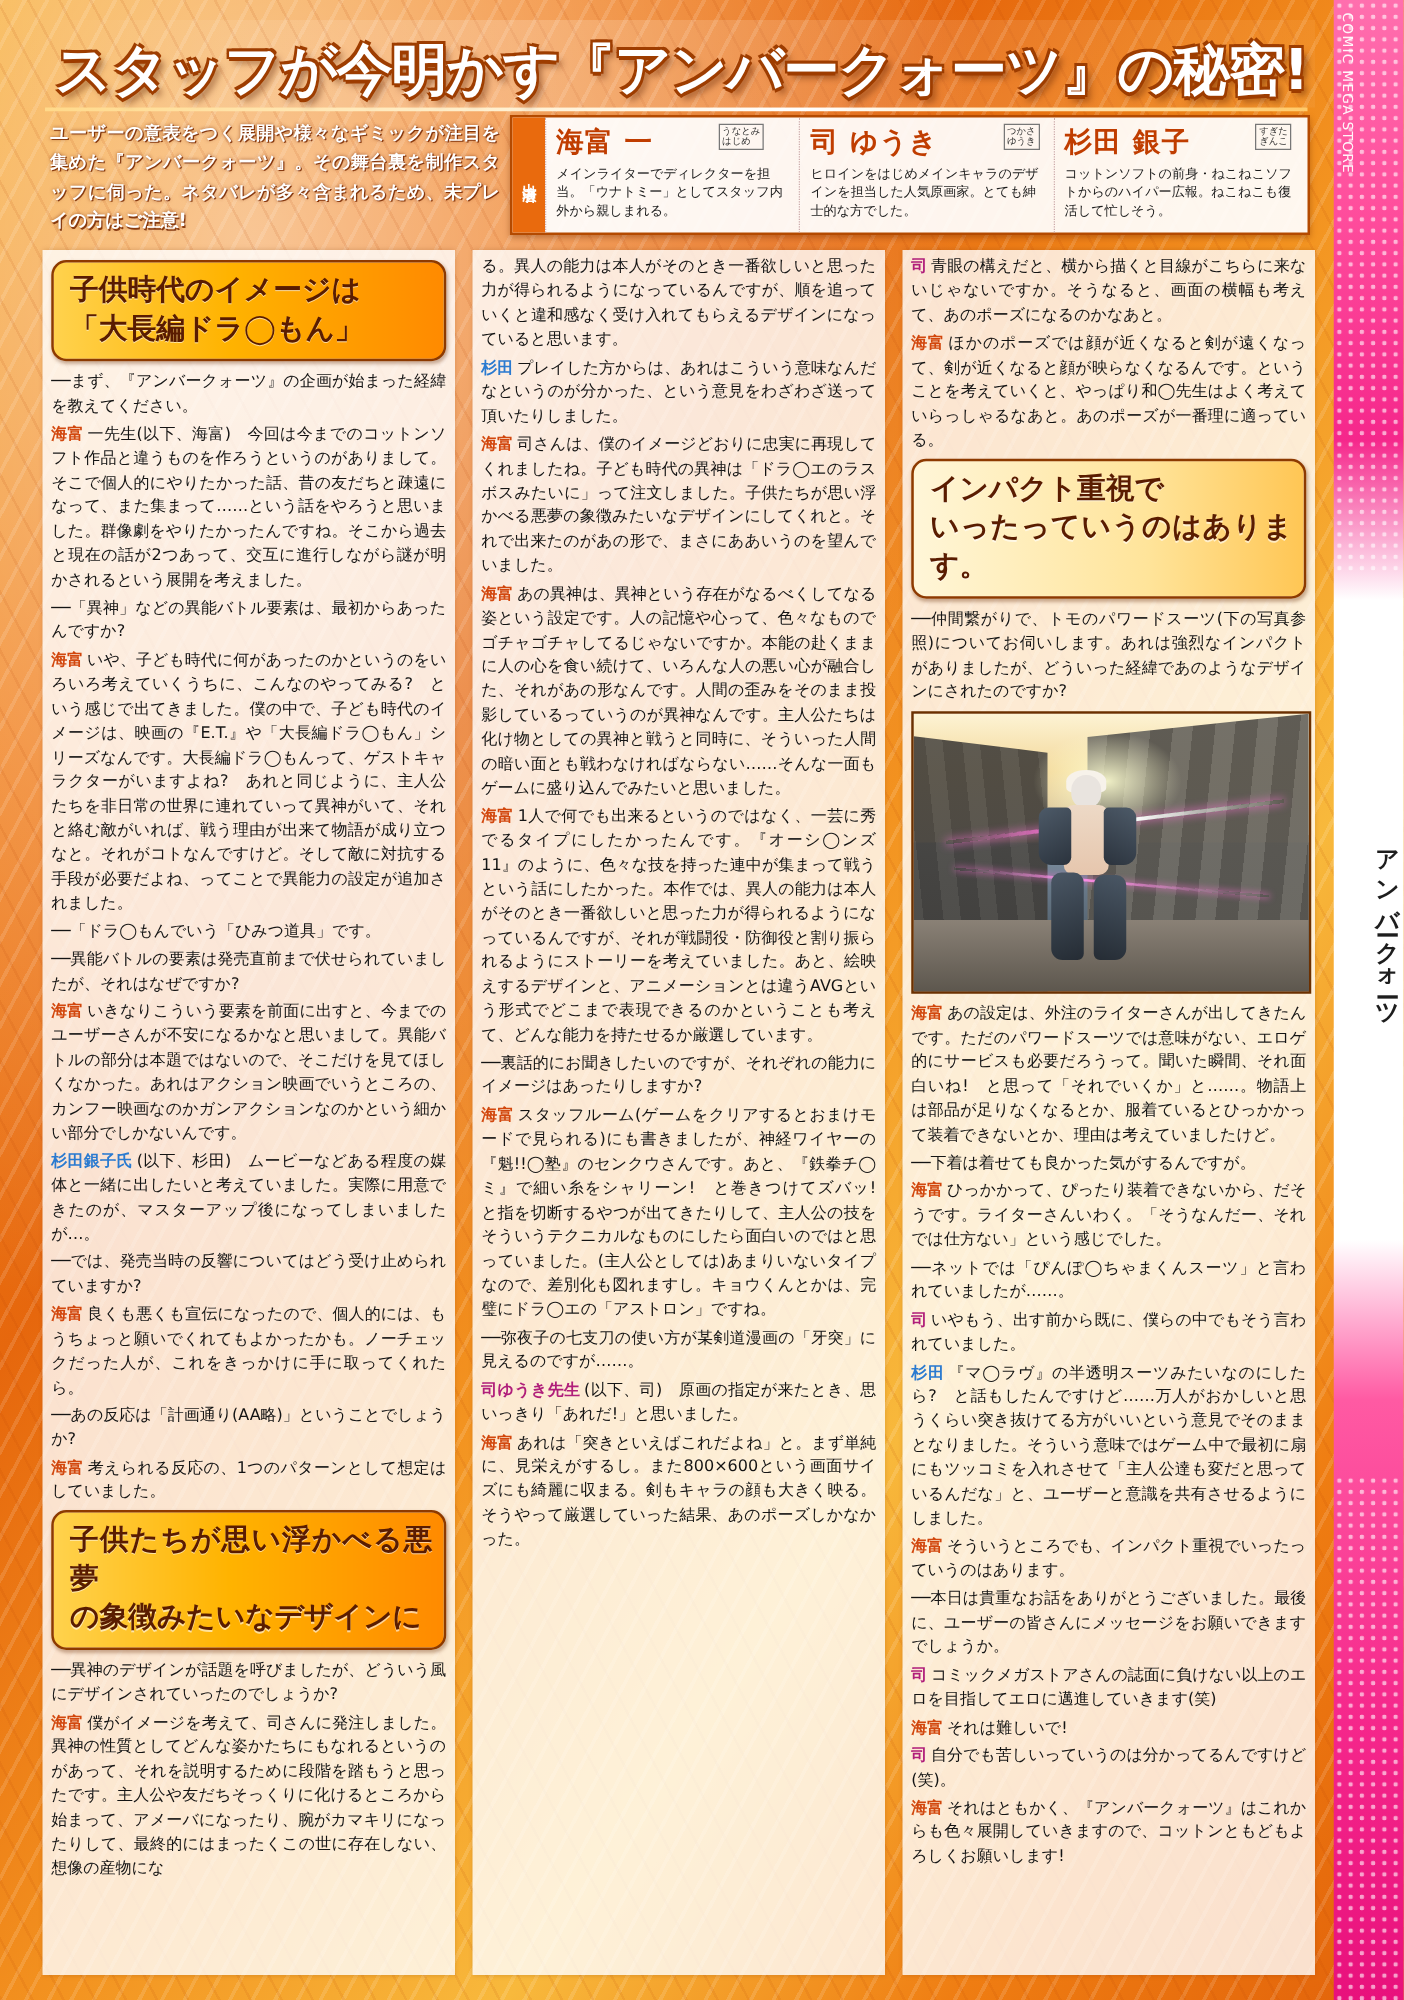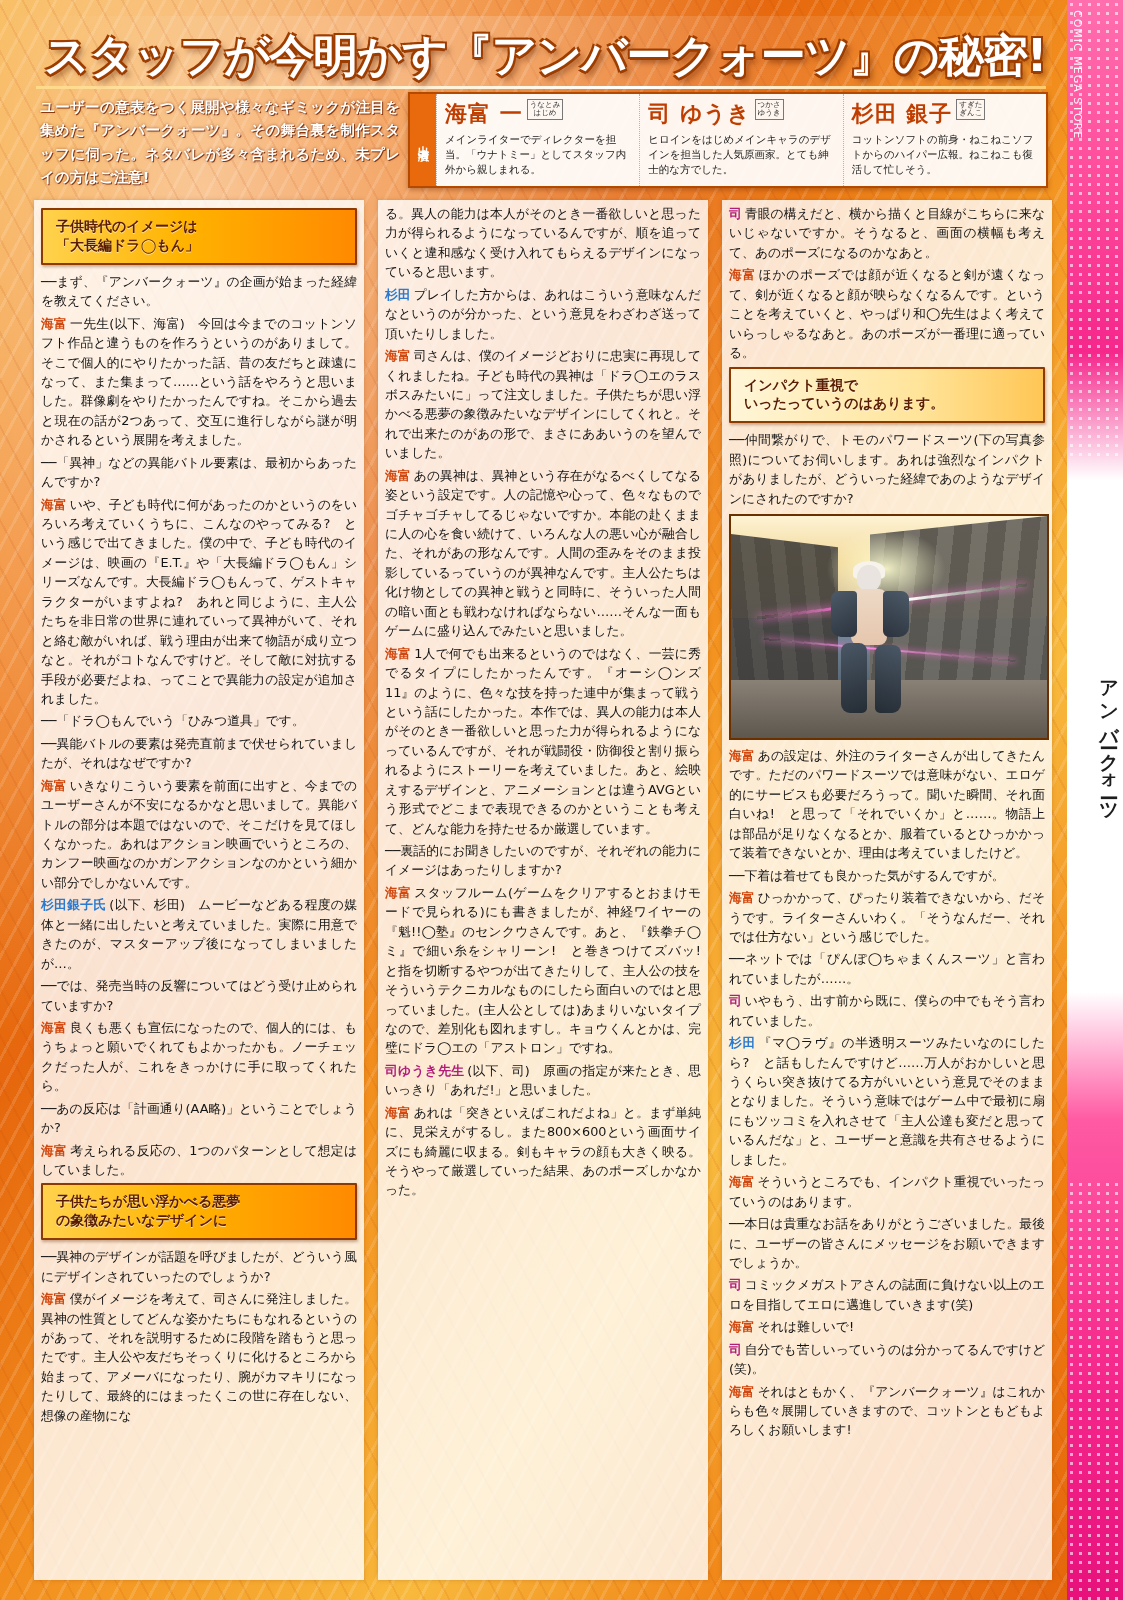--- a/index.html
+++ b/index.html
@@ -179,21 +179,21 @@
     gap: 4px;
     margin-bottom: 3px;
   }
   .sp-ruby {
     font-size: 7.5px;
     line-height: 1.1;
     color: #333;
     border: 1px solid #777;
     padding: 1px 2px;
     white-space: pre-line;
-    text-align: center;
+    margin-left: 48px;
   }
   .sp-kanji {
     font-size: 22px;
     font-weight: bold;
     color: #c03d00;
     letter-spacing: 1px;
   }
   .sp-desc {
     font-size: 10.5px;
     line-height: 1.42;
@@ -239,22 +239,22 @@
   }
   .speaker-sugita { color: #2a7ad0; }
   .speaker-tsukasa { color: #b01e7a; }
 
   
   .subhead {
     margin: 4px 0 7px 0;
     padding: 7px 9px 8px 13px;
     background: linear-gradient(90deg,#ffd24d 0%, #ffb300 45%, #ff8a00 100%);
     border: 2px solid #8d3a00;
-    border-radius: 1px;
-    font-size: 14px;
+    border-radius: 12px;
+    font-size: 23px;
     font-weight: bold;
     line-height: 1.35;
     color: #5a1c00;
     text-shadow: 0 1px 0 rgba(255,255,255,.6);
     box-shadow: 1px 2px 3px rgba(100,40,0,.35);
   }
   .subhead.white {
     background: linear-gradient(90deg,#fff6d8 0%, #ffe49a 60%, #ffc654 100%);
   }
 
@@ -431,20 +431,21 @@
     <div class="col">
       <div class="paper"></div>
       <div class="col-inner" id="col2">
           <p class="para"><span>る。異人の能力は本人がそのとき一番欲しいと思った力が得られるようになっているんですが、順を追っていくと違和感なく受け入れてもらえるデザインになっていると思います。</span></p>
           <p class="para"><span class="speaker speaker-sugita">杉田</span><span>プレイした方からは、あれはこういう意味なんだなというのが分かった、という意見をわざわざ送って頂いたりしました。</span></p>
           <p class="para"><span class="speaker">海富</span><span>司さんは、僕のイメージどおりに忠実に再現してくれましたね。子ども時代の異神は「ドラ◯エのラスボスみたいに」って注文しました。子供たちが思い浮かべる悪夢の象徴みたいなデザインにしてくれと。それで出来たのがあの形で、まさにああいうのを望んでいました。</span></p>
           <p class="para"><span class="speaker">海富</span><span>あの異神は、異神という存在がなるべくしてなる姿という設定です。人の記憶や心って、色々なものでゴチャゴチャしてるじゃないですか。本能の赴くままに人の心を食い続けて、いろんな人の悪い心が融合した、それがあの形なんです。人間の歪みをそのまま投影しているっていうのが異神なんです。主人公たちは化け物としての異神と戦うと同時に、そういった人間の暗い面とも戦わなければならない……そんな一面もゲームに盛り込んでみたいと思いました。</span></p>
           <p class="para"><span class="speaker">海富</span><span>1人で何でも出来るというのではなく、一芸に秀でるタイプにしたかったんです。『オーシ◯ンズ11』のように、色々な技を持った連中が集まって戦うという話にしたかった。本作では、異人の能力は本人がそのとき一番欲しいと思った力が得られるようになっているんですが、それが戦闘役・防御役と割り振られるようにストーリーを考えていました。あと、絵映えするデザインと、アニメーションとは違うAVGという形式でどこまで表現できるのかということも考えて、どんな能力を持たせるか厳選しています。</span></p>
           <p class="para"><span>──裏話的にお聞きしたいのですが、それぞれの能力にイメージはあったりしますか?</span></p>
           <p class="para"><span class="speaker">海富</span><span>スタッフルーム(ゲームをクリアするとおまけモードで見られる)にも書きましたが、神経ワイヤーの『魁!!◯塾』のセンクウさんです。あと、『鉄拳チ◯ミ』で細い糸をシャリーン!　と巻きつけてズバッ!　と指を切断するやつが出てきたりして、主人公の技をそういうテクニカルなものにしたら面白いのではと思っていました。(主人公としては)あまりいないタイプなので、差別化も図れますし。キョウくんとかは、完璧にドラ◯エの「アストロン」ですね。</span></p>
+          <p class="para"><span>──弥夜子の七支刀の使い方が某剣道漫画の「牙突」に見えるのですが……。</span></p>
           <p class="para"><span class="speaker speaker-tsukasa">司ゆうき先生</span><span>(以下、司)　原画の指定が来たとき、思いっきり「あれだ!」と思いました。</span></p>
           <p class="para"><span class="speaker">海富</span><span>あれは「突きといえばこれだよね」と。まず単純に、見栄えがするし。また800×600という画面サイズにも綺麗に収まる。剣もキャラの顔も大きく映る。そうやって厳選していった結果、あのポーズしかなかった。</span></p>
         </div>
     </div>
     <div class="col">
       <div class="paper"></div>
       <div class="col-inner" id="col3">
           <p class="para"><span class="speaker speaker-tsukasa">司</span><span>青眼の構えだと、横から描くと目線がこちらに来ないじゃないですか。そうなると、画面の横幅も考えて、あのポーズになるのかなあと。</span></p>
           <p class="para"><span class="speaker">海富</span><span>ほかのポーズでは顔が近くなると剣が遠くなって、剣が近くなると顔が映らなくなるんです。ということを考えていくと、やっぱり和◯先生はよく考えていらっしゃるなあと。あのポーズが一番理に適っている。</span></p>
           <div class="subhead white" style="white-space: pre-line;">インパクト重視で

